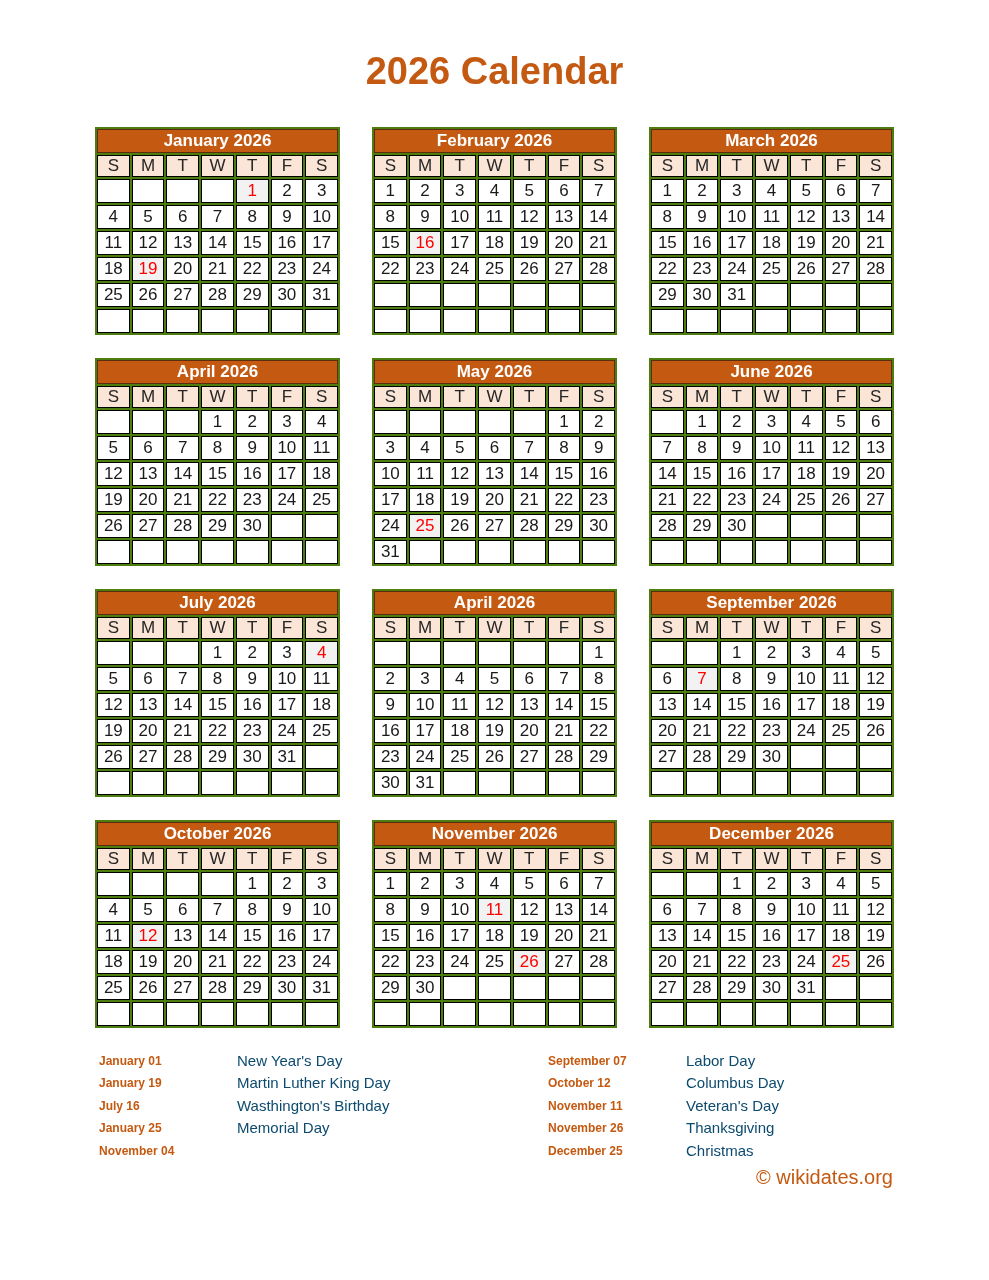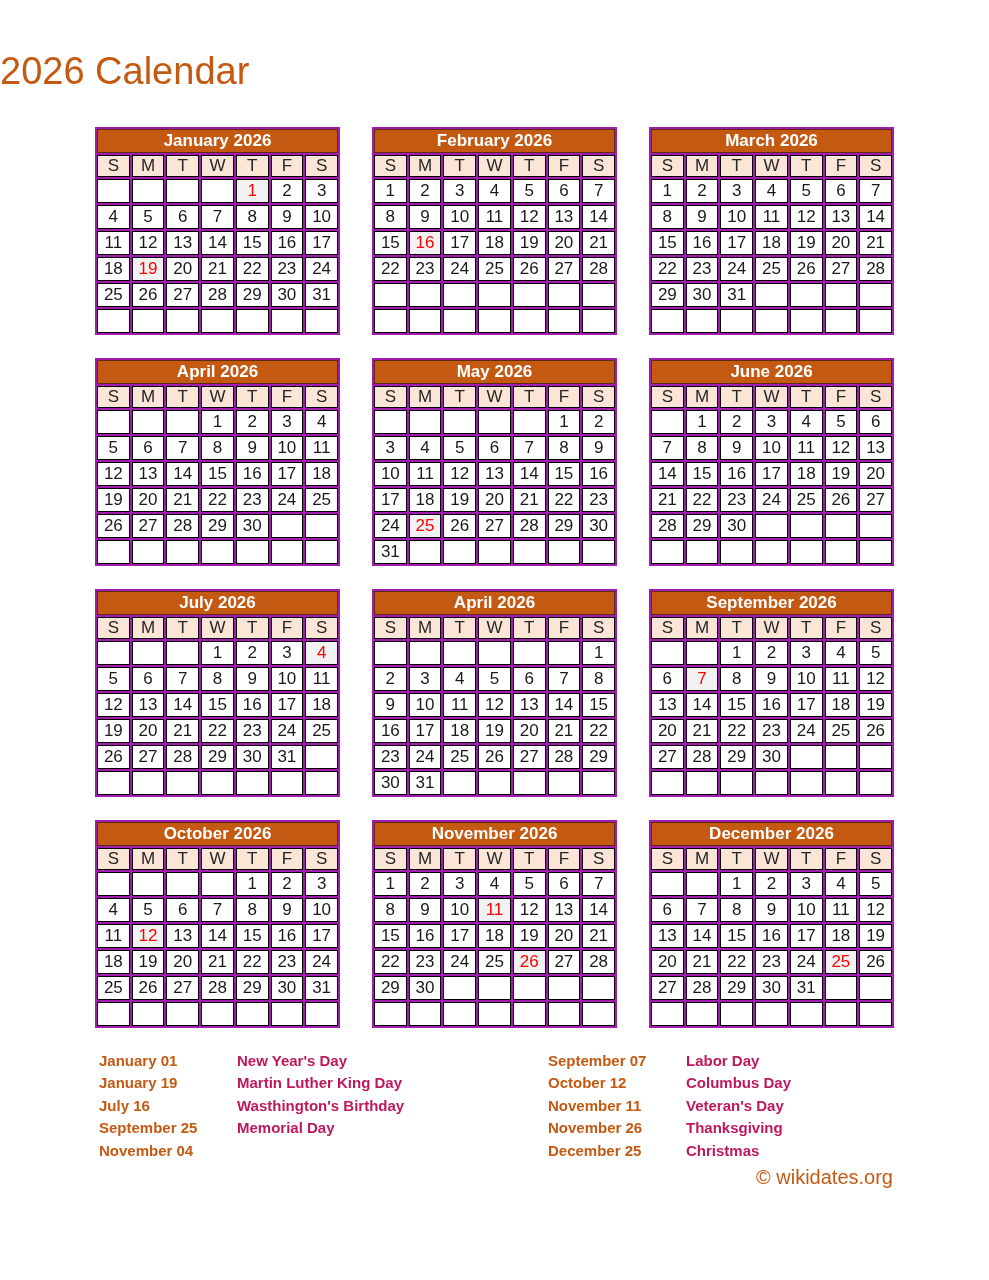--- a/index.html
+++ b/index.html
@@ -9,38 +9,39 @@
     height: 1280px;
     background: #ffffff;
     font-family: "Liberation Sans", sans-serif;
     color: #1a1a1a;
     overflow: hidden;
     box-sizing: border-box;
     padding-top: 48px;
   }
   .title {
     margin: 0 0 33px 0;
+    text-align: center;
     font-size: 38px;
     line-height: 46px;
-    font-weight: normal;
+    font-weight: bold;
     color: var(--accent, #C45911);
   }
   .months-grid {
     display: grid;
     grid-template-columns: repeat(3, 245px);
     column-gap: 32px;
     row-gap: 23px;
     margin-left: 95px;
   }
   table.month {
     width: 245px;
     border-collapse: separate;
     border-spacing: 2px;
     table-layout: fixed;
-    background: #a21caf;
+    background: #4d7c0f;
   }
   table.month th, table.month td {
     padding: 0;
     text-align: center;
     vertical-align: middle;
   }
   table.month th.mh {
     background: var(--accent, #C45911);
     border: 1px solid var(--header_border, #5B2D0E);
     color: #ffffff;
@@ -77,28 +78,27 @@
   .holiday-col {
     display: grid;
     grid-template-columns: 138px auto;
     align-content: start;
   }
   .holiday-col.left { width: 449px; }
   .holiday-col.right { }
   .holiday-date {
     font-weight: bold;
     color: var(--accent, #C45911);
+    font-size: 12px;
+    line-height: 22.4px;
+  }
+  .holiday-name {
+    color: #0c4a6e;
     font-size: 15px;
     line-height: 22.4px;
-  }
-  .holiday-name {
-    color: #be185d;
-    font-size: 15px;
-    line-height: 22.4px;
-    font-weight: bold;
   }
   .footer {
     margin: 4px 96px 0 0;
     text-align: right;
     font-size: 20px;
     color: var(--accent, #C45911);
   }
 </style>
 </head>
 <body>
@@ -974,21 +974,21 @@
     </div>
 
   <div class="holidays">
     <div class="holiday-col left" id="holiday-col-left">
         <div class="holiday-date">January 01</div>
         <div class="holiday-name">New Year's Day</div>
         <div class="holiday-date">January 19</div>
         <div class="holiday-name">Martin Luther King Day</div>
         <div class="holiday-date">July 16</div>
         <div class="holiday-name">Wasthington's Birthday</div>
-        <div class="holiday-date">September 25</div>
+        <div class="holiday-date">January 25</div>
         <div class="holiday-name">Memorial Day</div>
         <div class="holiday-date">November 04</div>
       </div>
     <div class="holiday-col right" id="holiday-col-right">
         <div class="holiday-date">September 07</div>
         <div class="holiday-name">Labor Day</div>
         <div class="holiday-date">October 12</div>
         <div class="holiday-name">Columbus Day</div>
         <div class="holiday-date">November 11</div>
         <div class="holiday-name">Veteran's Day</div>

